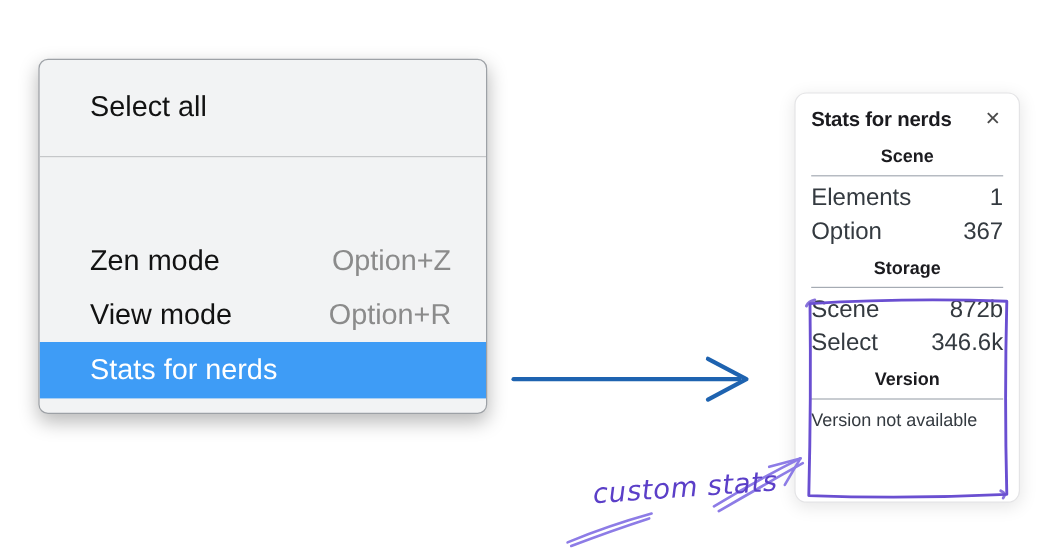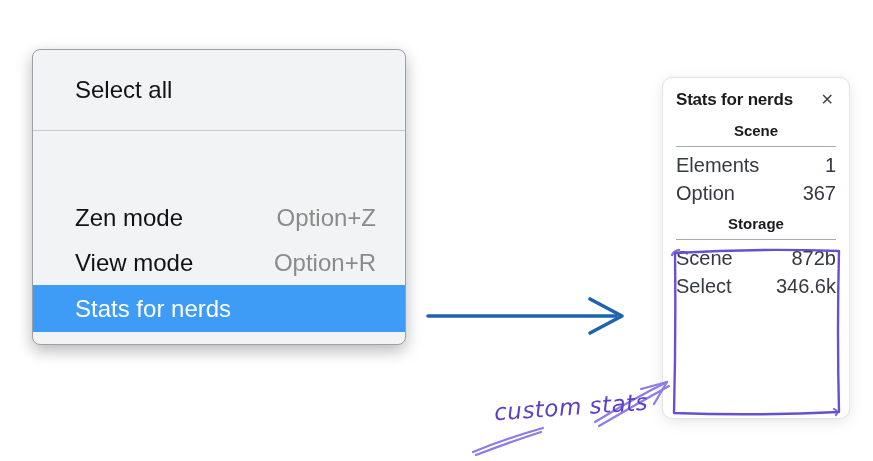--- a/index.html
+++ b/index.html
@@ -142,20 +142,25 @@
     <div class="stat-row">
       <span class="stat-label">Scene</span>
       <span class="stat-value">872b</span>
     </div>
     <div class="stat-row">
       <span class="stat-label">Select</span>
       <span class="stat-value">346.6k</span>
     </div>
   </div>
 
+  <div class="panel-section">
+    <div class="section-heading">Version</div>
+    <div class="divider"></div>
+    <div class="panel-note">Version not available</div>
+  </div>
 </div>
 
 <svg class="overlay" style="left:668px; top:244px;" width="180" height="178" viewBox="0 0 180 178">
   <path class="annot-rect-stroke" d="M 7 9 Q 88 4 171 7 Q 169 88 171 168 Q 88 172 6 169 Q 8 88 7 9"></path>
   <path class="annot-rect-stroke" d="M 4 11 Q 6 7 11 6" opacity="0.8"></path>
   <path class="annot-rect-stroke" d="M 166 165 Q 171 167 168 171" opacity="0.8"></path>
 </svg>
 
 <svg class="overlay" style="left:455px; top:370px;" width="230" height="92" viewBox="0 0 230 92">
   <path class="annot-stroke" d="M 18 82 Q 52 68 88 58"></path>

